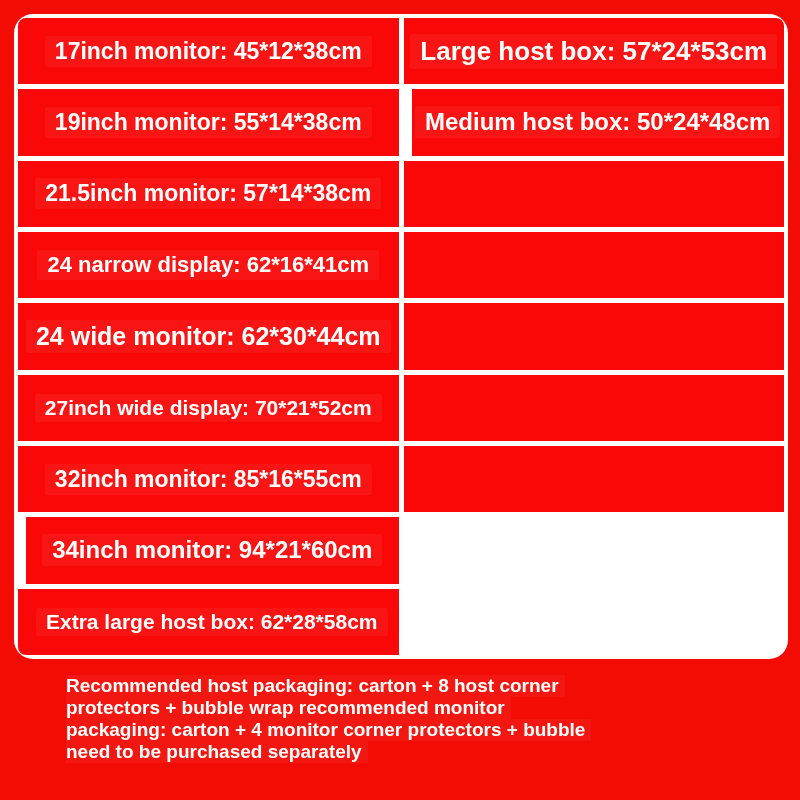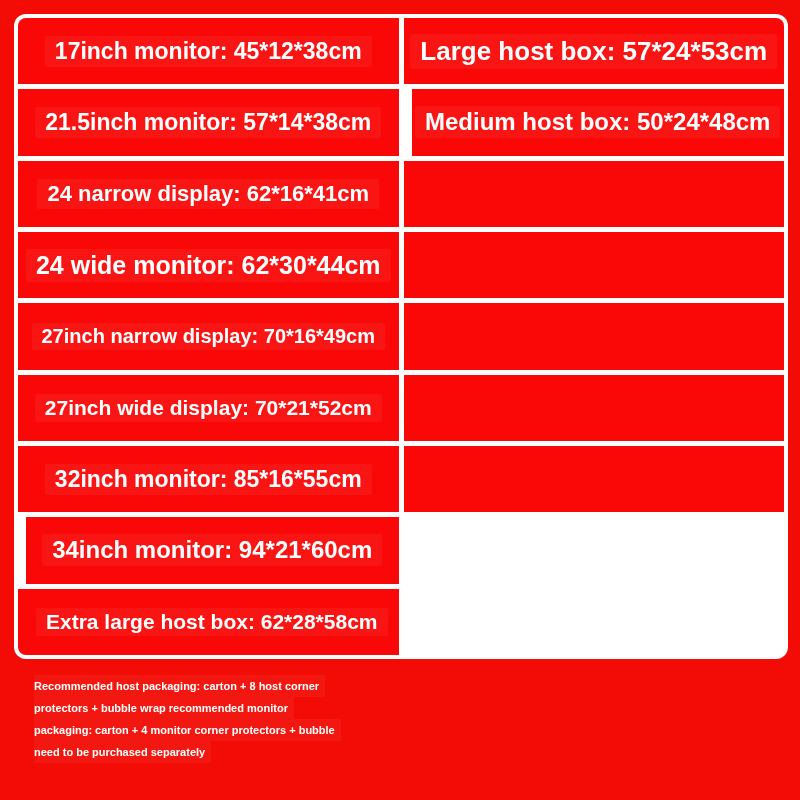--- a/index.html
+++ b/index.html
@@ -15,21 +15,21 @@
     overflow: hidden;
   }
   body { background: var(--page_bg); position: relative; }
 
   
   .size-table {
     position: absolute;
     left: 14px; top: 14px;
     width: 774px; height: 645px;
     background: var(--grid_line);
-    border-radius: 12px;
+    border-radius: 19px;
     padding: 4px;
     display: grid;
     grid-template-columns: 1fr 1fr;
     grid-template-rows: repeat(9, 1fr);
     grid-auto-flow: column;
     gap: 5px;
   }
   .cell {
     background: var(--cell_bg);
     color: var(--text);
@@ -55,53 +55,53 @@
   .fs21 { font-size: 21px; }
   .fs22 { font-size: 22px; }
   .fs23 { font-size: 23px; }
   .fs24 { font-size: 24px; margin-left: 8px; }
   .fs25 { font-size: 25px; }
   .fs26 { font-size: 26px; }
 
   
   .note {
     position: absolute;
-    left: 34px; top: 675px;
+    left: 66px; top: 675px;
     width: 540px;
     color: var(--text);
     font-weight: bold;
-    font-size: 11px;
+    font-size: 19px;
     line-height: 22px;
   }
   .note-line {
     display: inline-block;
     background: rgba(255,255,255,0.05);
     padding-right: 6px;
   }
   .note-line-row { line-height: 22px; height: 22px; }
 </style>
 </head>
 <body>
 
 <div class="size-table">
 
   <div class="cell fs23">
     <span class="cell-text">17inch monitor: 45*12*38cm</span>
   </div>
   <div class="cell fs23">
+    <span class="cell-text">19inch monitor: 55*14*38cm</span>
+  </div>
+  <div class="cell fs23">
     <span class="cell-text">21.5inch monitor: 57*14*38cm</span>
   </div>
   <div class="cell fs22">
     <span class="cell-text">24 narrow display: 62*16*41cm</span>
   </div>
   <div class="cell fs25">
     <span class="cell-text">24 wide monitor: 62*30*44cm</span>
-  </div>
-  <div class="cell fs20">
-    <span class="cell-text">27inch narrow display: 70*16*49cm</span>
   </div>
   <div class="cell fs21">
     <span class="cell-text">27inch wide display: 70*21*52cm</span>
   </div>
   <div class="cell fs23">
     <span class="cell-text">32inch monitor: 85*16*55cm</span>
   </div>
   <div class="cell fs24">
     <span class="cell-text">34inch monitor: 94*21*60cm</span>
   </div>

